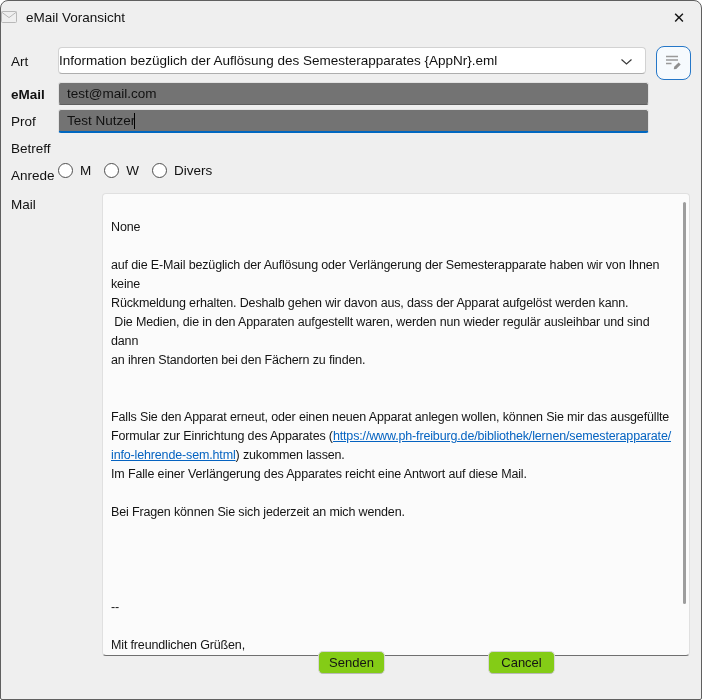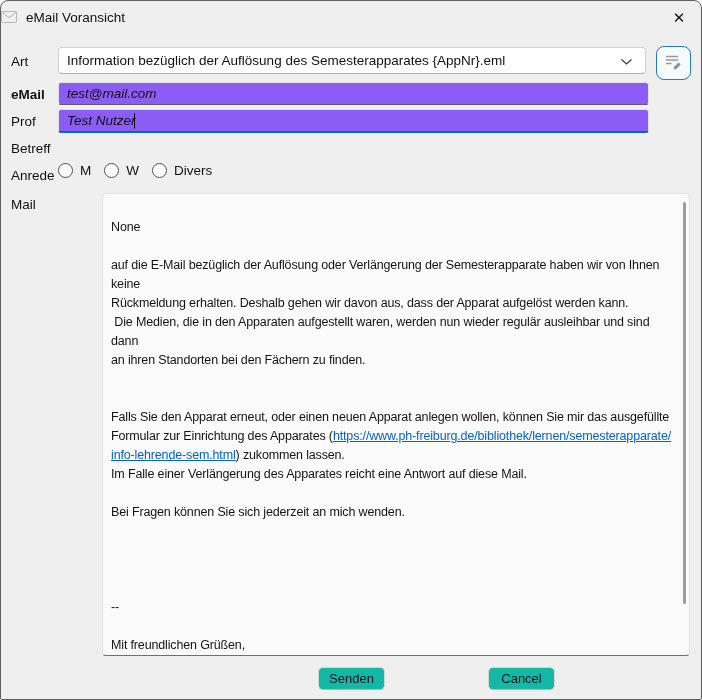--- a/index.html
+++ b/index.html
@@ -9,48 +9,48 @@
   .titlebar{position:absolute;top:0;left:0;right:0;height:32px;display:flex;align-items:center;}
   .ticon{display:flex;align-items:center;}
   .ttitle{font-size:13.5px;color:#111;margin-left:9px;}
   .closebtn{position:absolute;right:7px;top:3px;width:30px;height:27px;background:transparent;border:none;
             font-size:15px;line-height:1;color:#111;cursor:pointer;font-family:inherit;}
   
   .flabel{position:absolute;left:10px;font-size:13.5px;color:#111;}
   
   .combobox{position:absolute;left:57px;top:46px;width:588px;height:27px;background:#ffffff;
             border:1px solid #d2d2d2;border-bottom-color:#aeaeae;border-radius:4px;display:flex;
-            align-items:center;justify-content:space-between;padding:0 12px 0 8px;box-sizing:border-box;cursor:default;}
+            align-items:center;justify-content:space-between;padding:0 12px 0 0;box-sizing:border-box;cursor:default;}
   .combo-text{font-size:13.5px;color:#111;white-space:nowrap;overflow:hidden;}
   .editbtn{position:absolute;left:655px;top:45px;width:35px;height:34px;background:#f6fafd;
            border:1.5px solid #2577c8;border-radius:8px;display:flex;align-items:center;justify-content:center;
            box-sizing:border-box;cursor:pointer;}
   
-  .tbox{position:absolute;left:57px;width:591px;background:#8b5cf6;border:1px solid #e2e2e2;
+  .tbox{position:absolute;left:57px;width:591px;background:#737373;border:1px solid #e2e2e2;
         border-bottom:1.5px solid #5e5e5e;border-radius:3px;font-size:13.5px;padding:0 8px;
-        box-sizing:border-box;font-family:inherit;color:#111;font-style:italic;}
+        box-sizing:border-box;font-family:inherit;color:#111;}
   #email-input{top:81px;height:23px;}
   #prof-input{top:108px;height:24px;border-bottom:2px solid #0067C0;}
   #betreff-input{top:135px;height:22px;}
   .caret{position:absolute;left:133px;top:112px;width:1px;height:16px;background:#000;}
   
   .radiogroup{position:absolute;left:57px;top:162px;display:flex;align-items:center;gap:13px;}
   .radio-item{display:flex;align-items:center;gap:7px;font-size:13.5px;color:#111;cursor:pointer;}
   .radio-item input{appearance:none;-webkit-appearance:none;width:15px;height:15px;border:1px solid #4f4f4f;
                     border-radius:50%;background:#fff;margin:0;cursor:pointer;}
   
   .mailarea{position:absolute;left:57px;top:192px;width:588px;height:463px;background:#fbfbfb;
             border:1px solid #e0e0e0;border-bottom:1.5px solid #6f6f6f;border-radius:4px;
             box-sizing:border-box;overflow:hidden;margin-left:44px;}
   .mailcontent{padding:24px 16px 8px 8px;font-size:12.5px;letter-spacing:-0.15px;line-height:19px;
                color:#141414;white-space:pre-wrap;}
   .maillink{color:#0563C1;text-decoration:underline;word-break:break-all;cursor:pointer;}
   .scrollthumb{position:absolute;right:3px;top:8px;width:3px;height:402px;background:#9d9d9d;border-radius:2px;cursor:pointer;}
   
-  .btn{position:absolute;top:666px;width:67px;height:23px;background:#14b8a6;border:1px solid #d6d6d6;
+  .btn{position:absolute;top:650px;width:67px;height:23px;background:#84cc16;border:1px solid #d6d6d6;
        border-bottom-color:#b9b9b9;border-radius:5px;font-size:13px;font-family:inherit;color:#141414;cursor:pointer;}
   #senden-button{left:317px;}
   #cancel-button{left:487px;}
 </style>
 </head>
 <body>
 
 <div class="dialog">
 
   <div class="titlebar">

